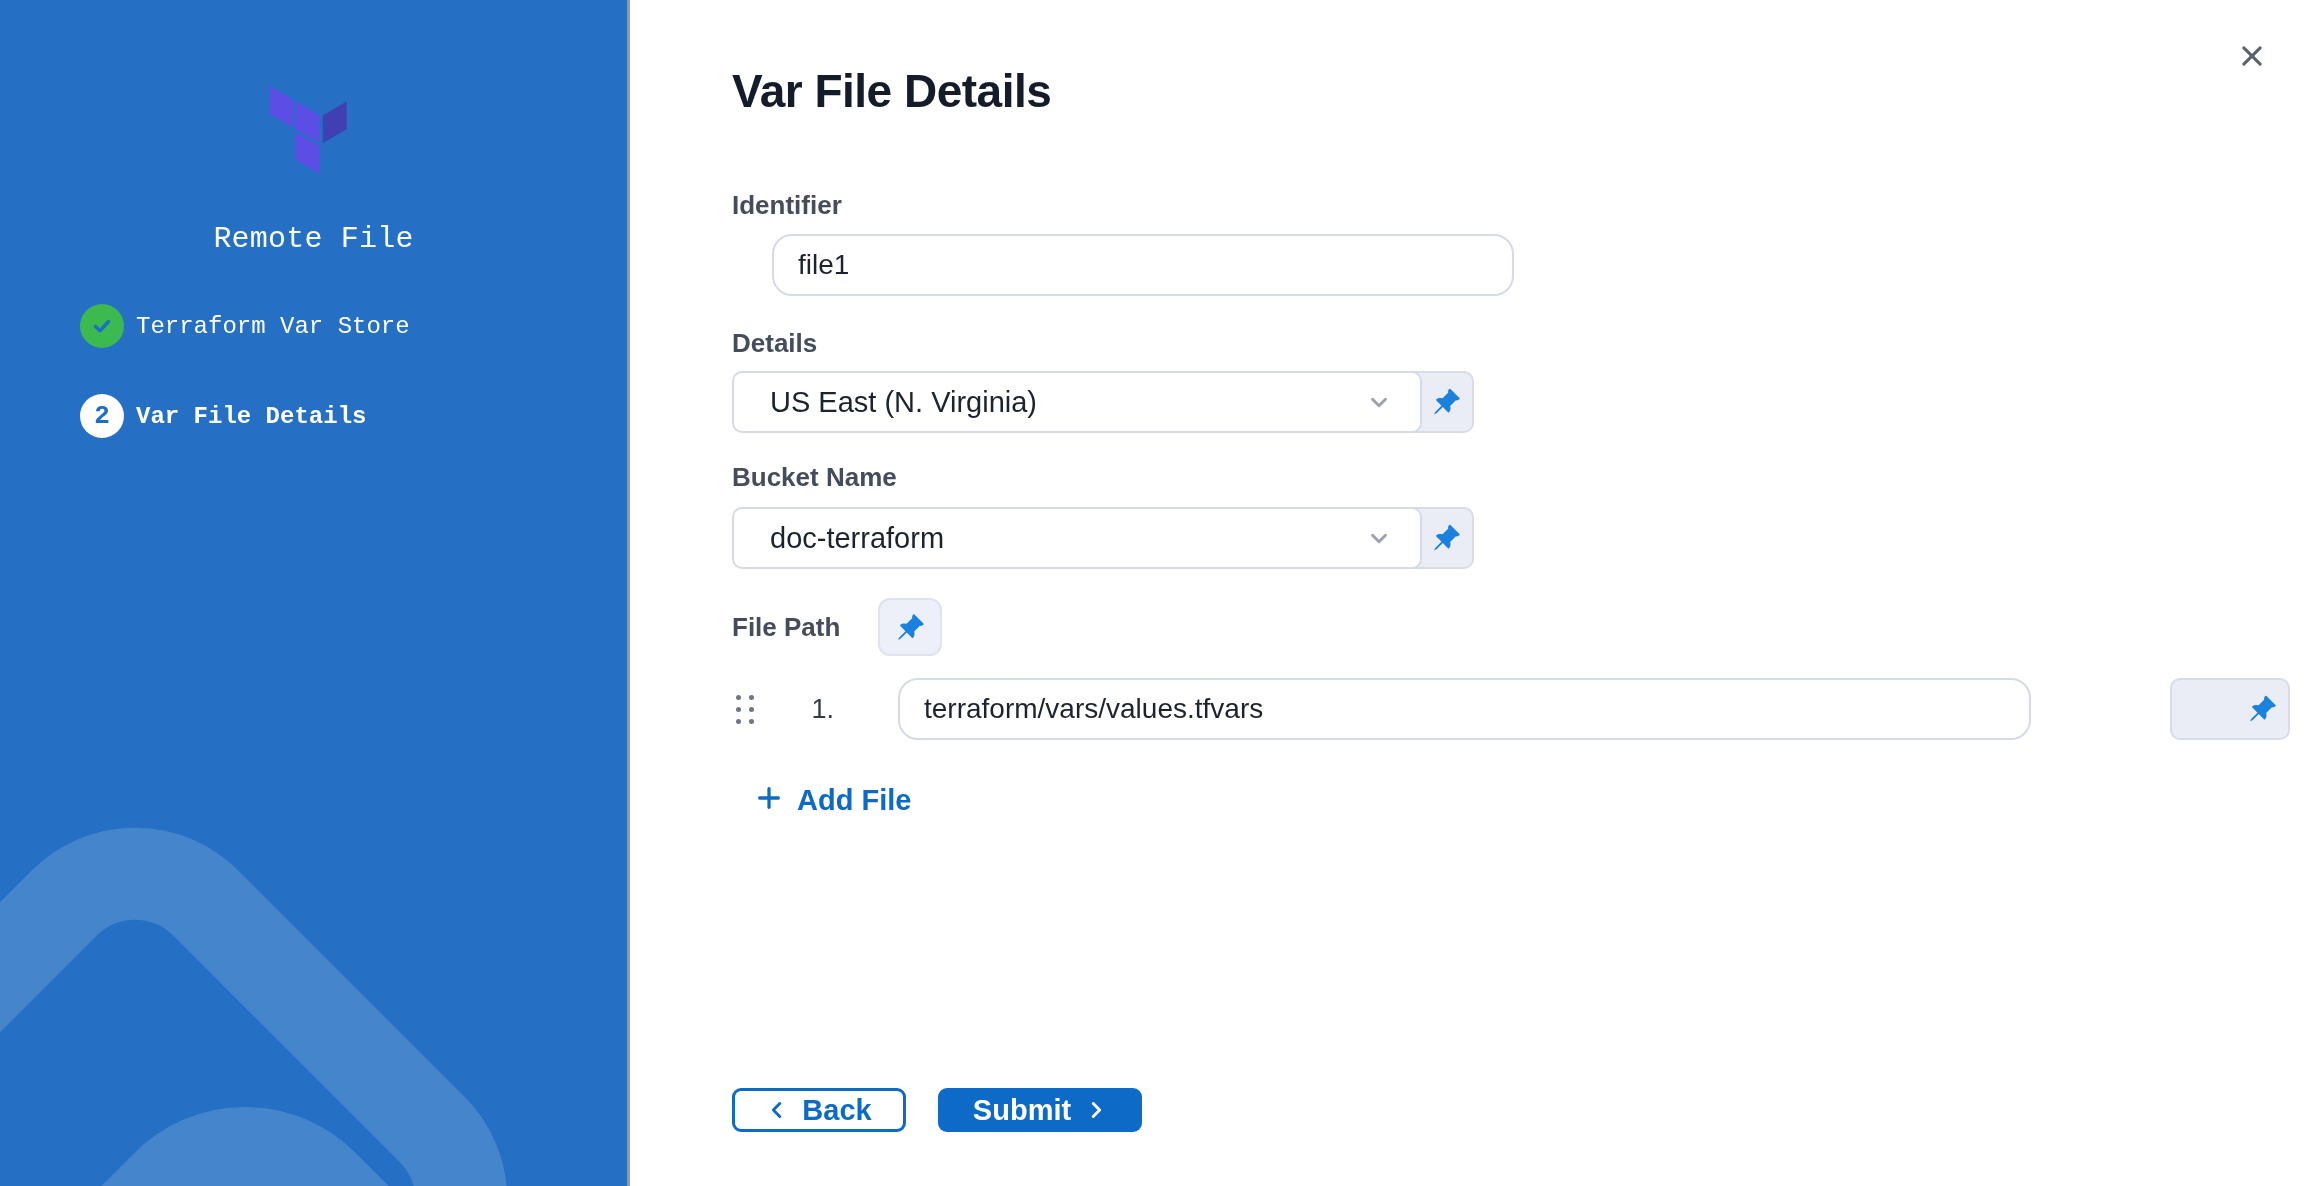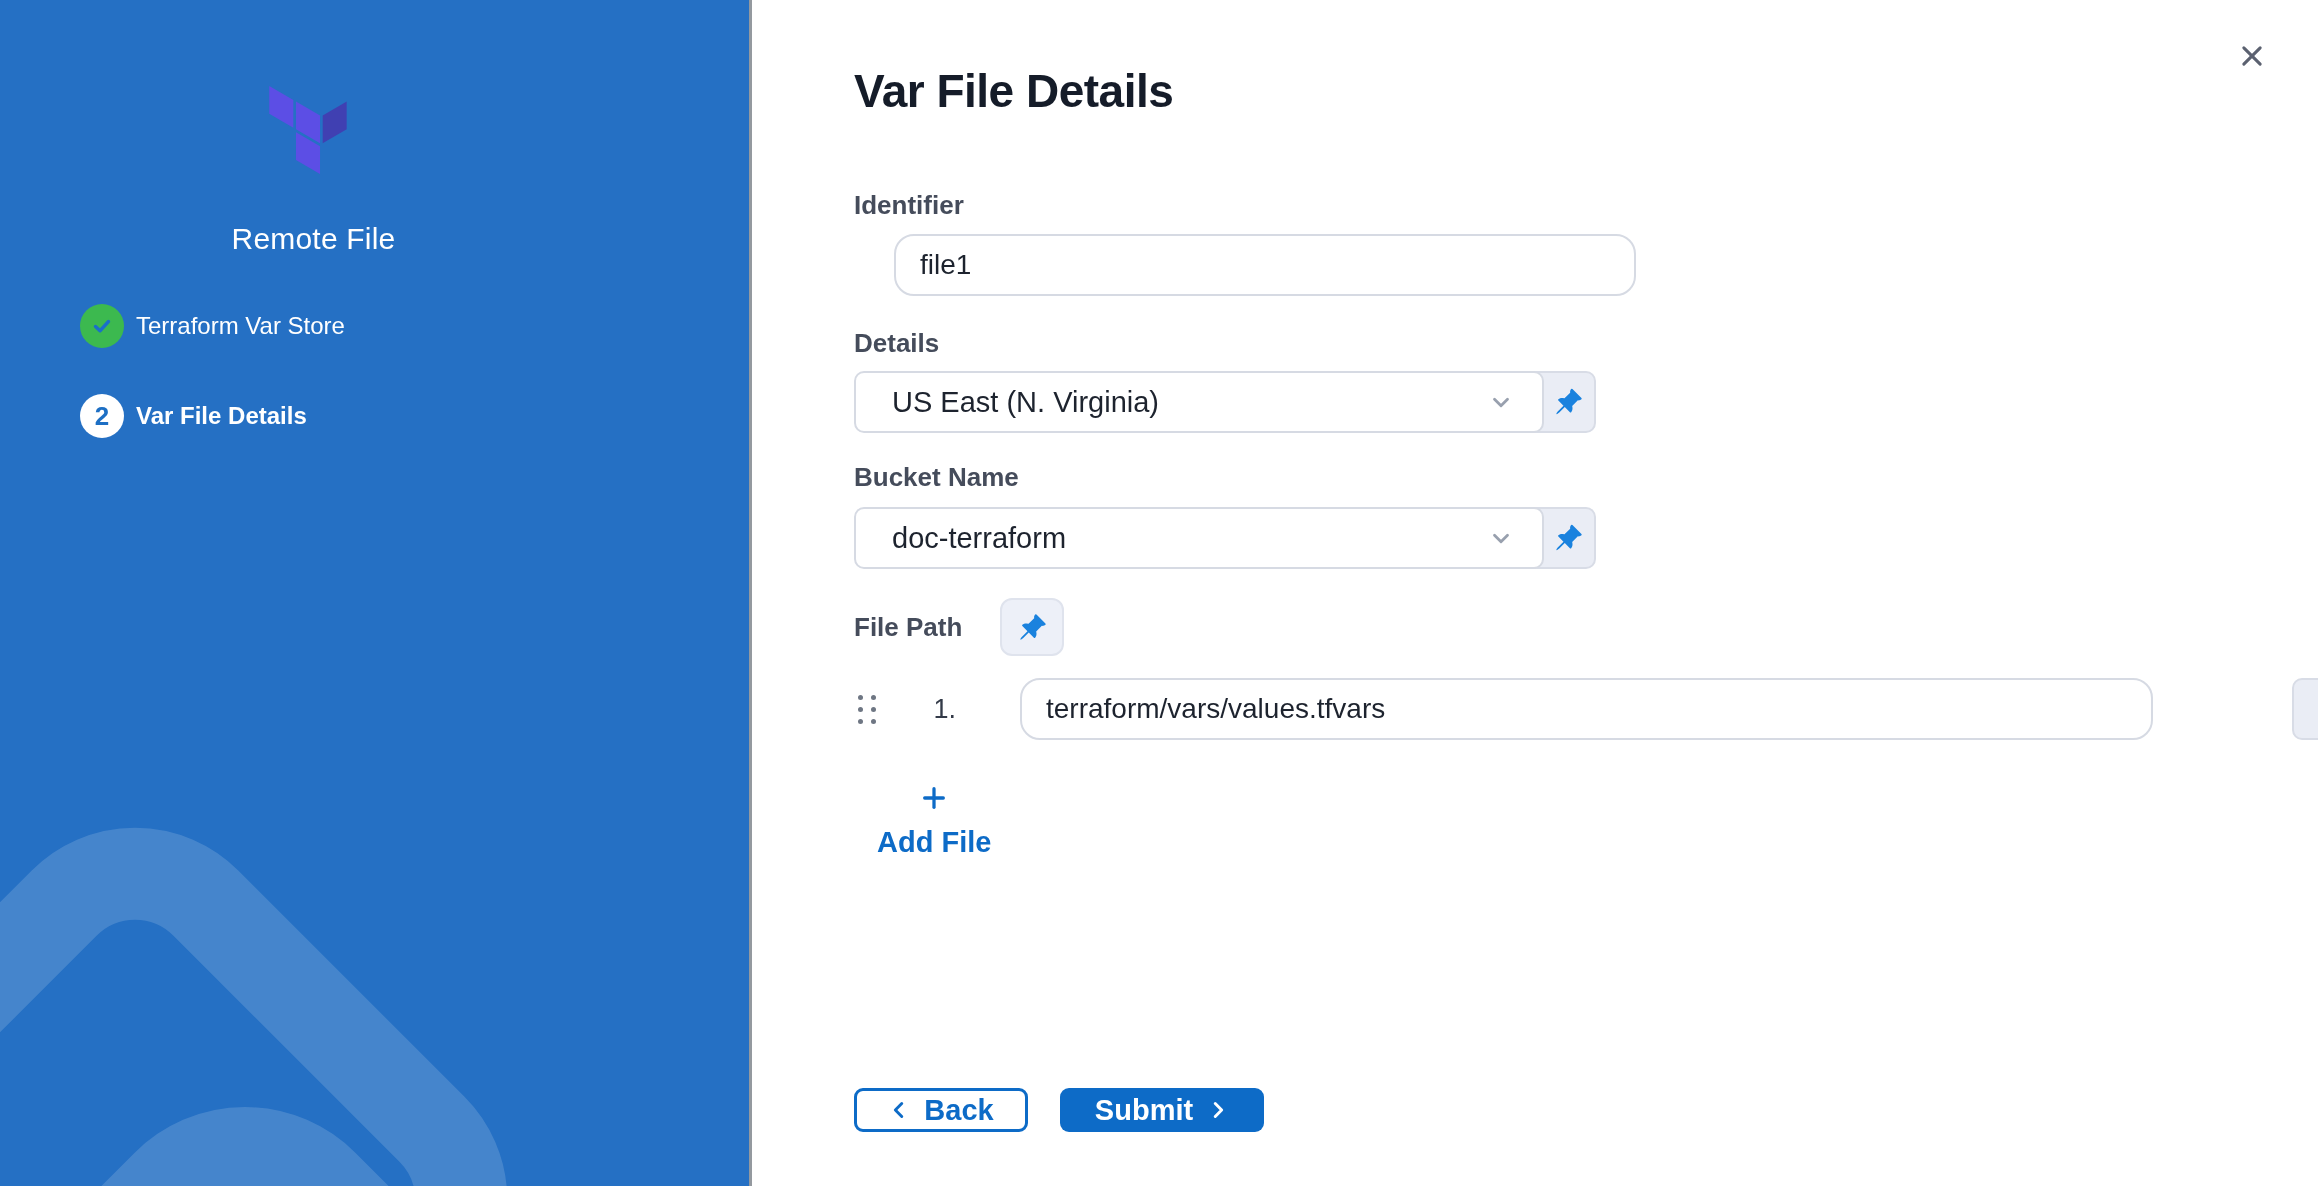--- a/index.html
+++ b/index.html
@@ -7,25 +7,26 @@
   body {
     font-family: "Liberation Sans", "DejaVu Sans", sans-serif;
     background: #ffffff;
     position: relative;
   }
   .app { position: absolute; inset: 0; display: flex; }
 
   
   .sidebar {
     position: relative;
-    width: 752px; height: 1186px;
+    width: 630px; height: 1186px;
     background: #2570c4;
     border-right: 3px solid #94999f;
     overflow: hidden;
     flex: none;
+    font-family: Liberation Mono, monospace;
   }
   .watermark { position: absolute; left: 0; top: 0; width: 627px; height: 1186px; pointer-events: none; }
   .sidebar-inner { position: absolute; left: 0; top: 0; width: 627px; }
   .tf-logo { position: absolute; left: 264px; top: 80px; width: 88px; height: 100px; }
   .product-title {
     position: absolute; top: 222px; left: 0; width: 627px;
     text-align: center; color: #ffffff;
     font-size: 30px; font-weight: 500; letter-spacing: 0.2px;
   }
   .steps { position: absolute; left: 80px; top: 304px; list-style: none; }
@@ -101,24 +102,24 @@
     margin-left: 4px; cursor: grab;
   }
   .drag-handle i { width: 5px; height: 5px; border-radius: 50%; background: #6e7683; }
   .file-index { margin-left: 44px; width: 36px; font-size: 27px; color: #333a48; text-align: right; }
   .file-input-group { position: relative; margin-left: 24px; width: 1432px; height: 62px; }
   .file-input-group .text-input { position: absolute; left: 0; top: 0; width: 1133px; height: 62px; z-index: 2; }
   .file-input-group .pin-tab { width: 120px; height: 62px; }
 
   .add-file-btn {
     position: absolute; left: 125px; top: 784px;
-    display: flex; align-items: center; gap: 14px;
+    display: flex; gap: 14px;
     background: transparent; border: none; cursor: pointer;
     color: #0d6bc7; font-family: "Liberation Sans", "DejaVu Sans", sans-serif;
-    font-size: 29px; font-weight: 700; padding: 0; flex-direction: column;
+    font-size: 29px; font-weight: 700; padding: 0;
   }
 
   .actions { position: absolute; left: 102px; top: 1088px; display: flex; gap: 32px; }
   .btn {
     height: 44px; border-radius: 9px; cursor: pointer;
     display: flex; align-items: center; justify-content: center; gap: 14px;
     font-family: "Liberation Sans", "DejaVu Sans", sans-serif;
     font-size: 29px; font-weight: 700;
   }
   .btn-back {

